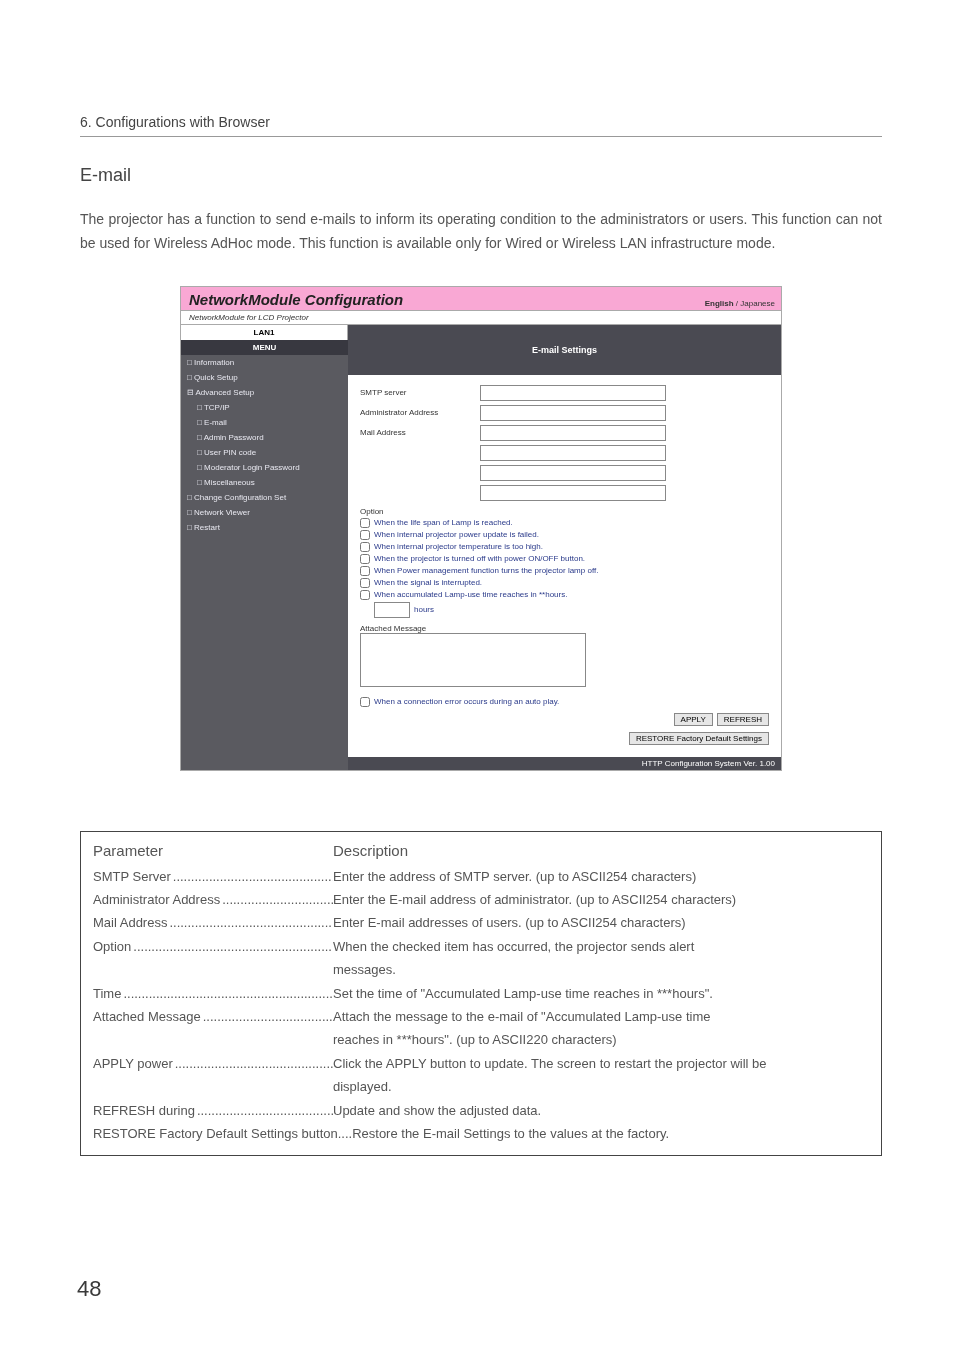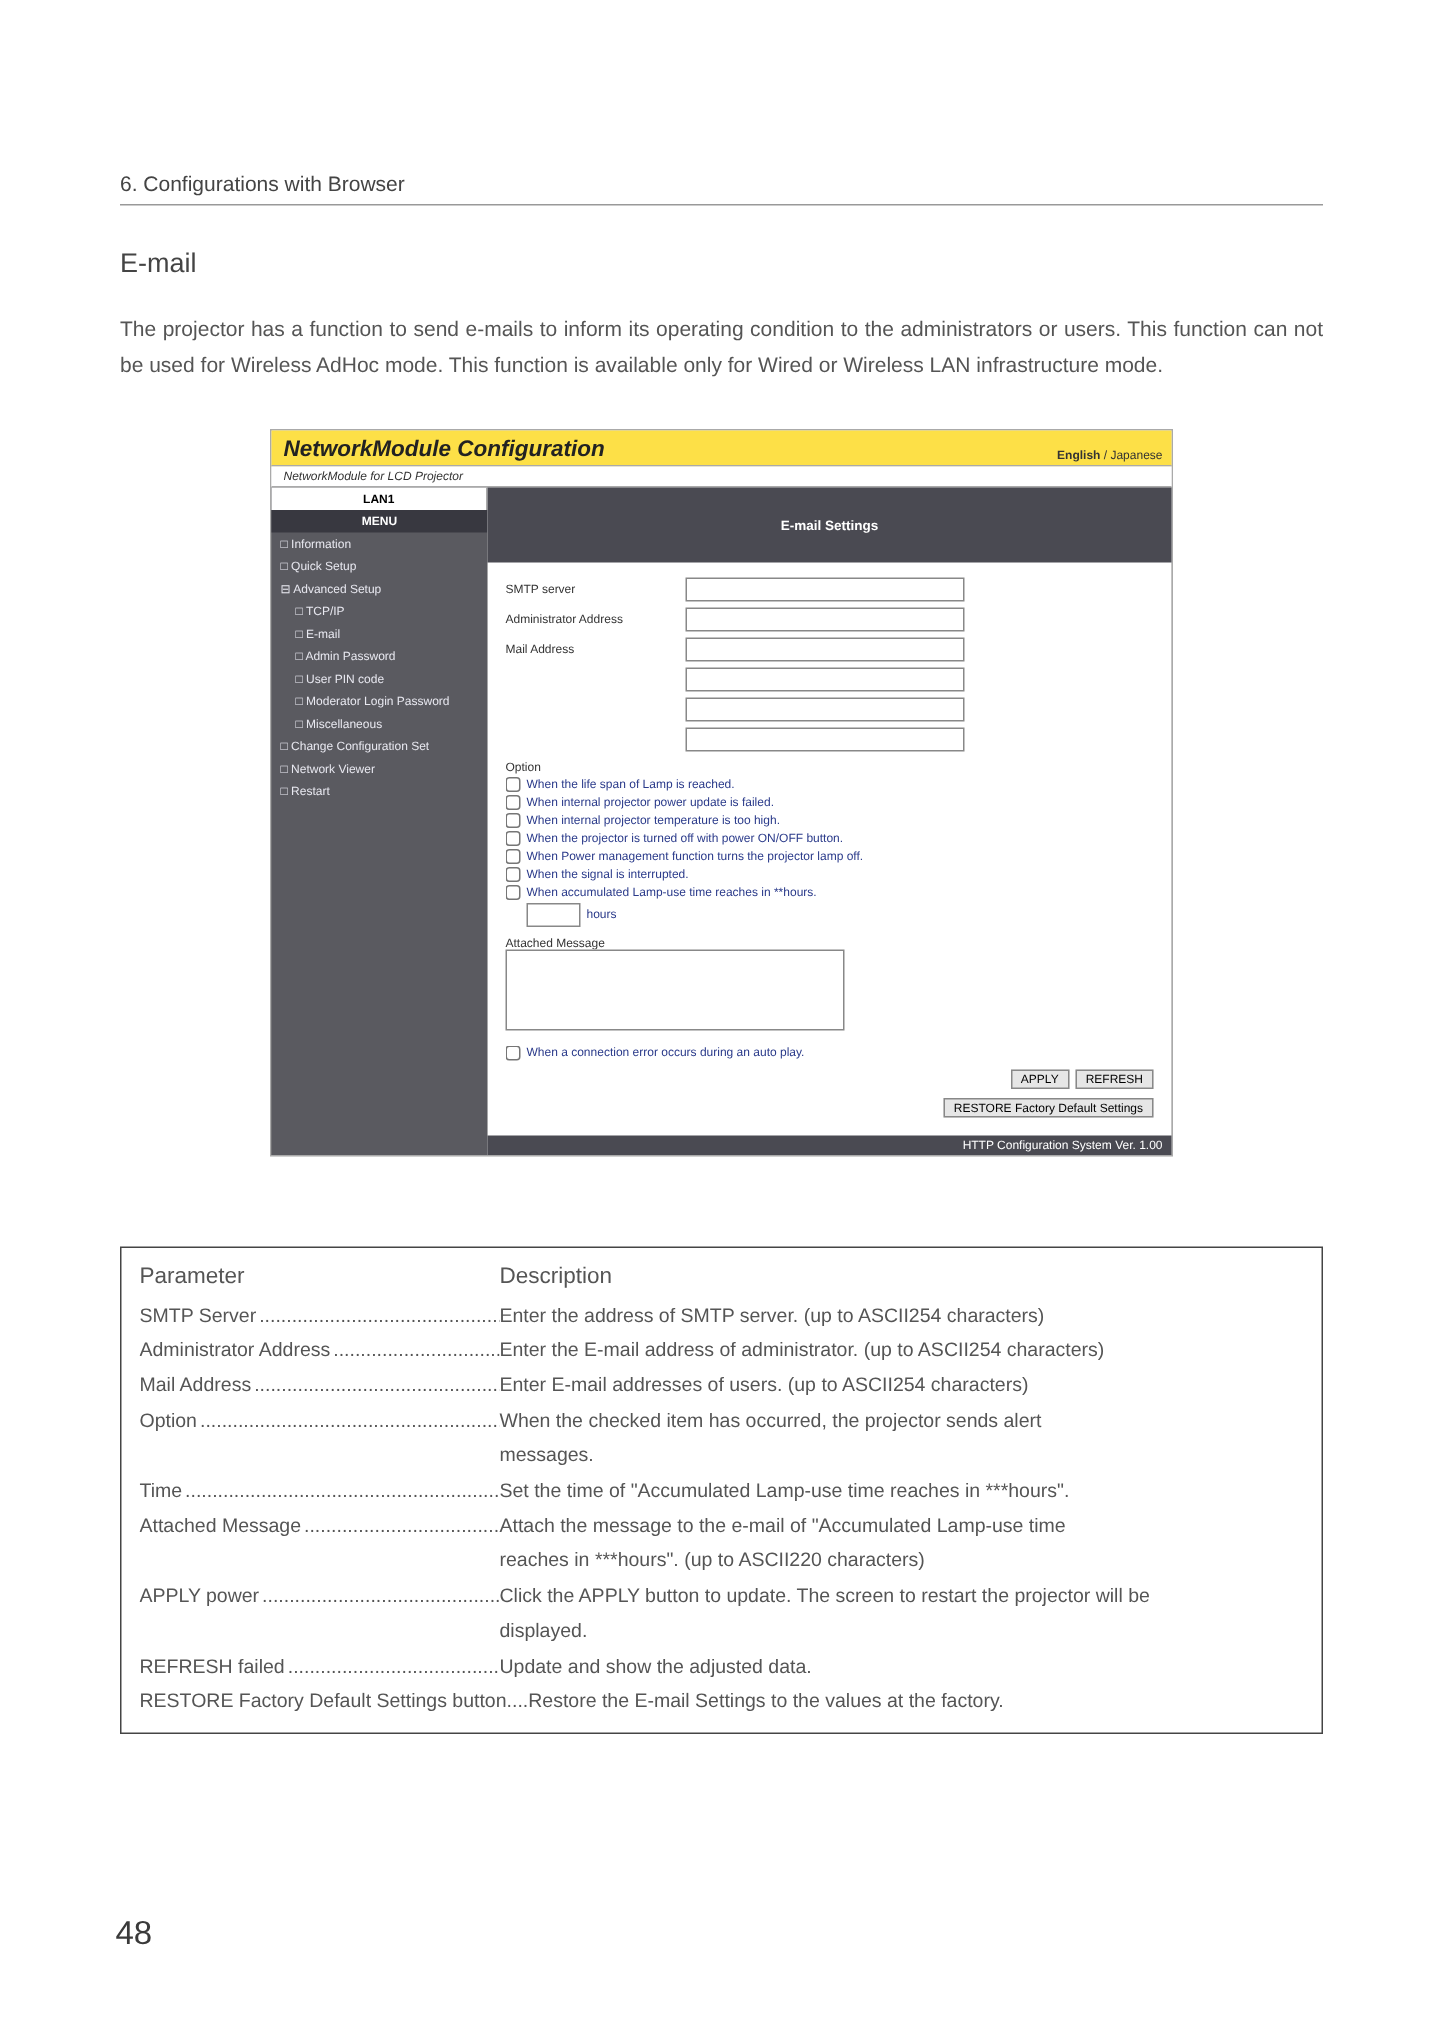--- a/index.html
+++ b/index.html
@@ -44,21 +44,21 @@
     margin: 0 auto 60px auto;
     border: 1px solid #aaa;
     background: #f3f3f3;
     font-size: 9px;
     color: #333;
   }
   .shot-title-bar {
     display: flex;
     justify-content: space-between;
     align-items: flex-end;
-    background: #fde047;
+    background: #f9a8d4;
     padding: 4px 6px 2px 8px;
     border-bottom: 1px solid #aaa;
   }
   .shot-title {
     font-weight: bold;
     font-style: italic;
     font-size: 15px;
     color: #222;
   }
   .lang-links {
@@ -69,21 +69,21 @@
     padding: 2px 8px;
     font-style: italic;
     font-size: 8px;
     border-bottom: 1px solid #aaa;
   }
   .shot-body {
     display: flex;
     background: #444;
   }
   .sidebar {
-    width: 144px;
+    width: 167px;
     background: #5a5a60;
     color: #fff;
     font-size: 8px;
     padding-bottom: 120px;
   }
   .sidebar-tab {
     background: #fff;
     color: #000;
     text-align: center;
     padding: 3px 0;
@@ -398,20 +398,20 @@
       </div>
     <div class="param-row">
         <div class="col-p"><span>APPLY power </span></div>
         <div class="col-d">Click the APPLY button to update. The screen to restart the projector will be</div>
       </div>
     <div class="param-row">
         <div class="col-p" style="visibility:hidden;">.</div>
         <div class="col-d">displayed.</div>
       </div>
     <div class="param-row">
-        <div class="col-p"><span>REFRESH failed </span></div>
+        <div class="col-p"><span>REFRESH during </span></div>
         <div class="col-d">Update and show the adjusted data.</div>
       </div>
     <div style="line-height:1.8;">RESTORE Factory Default Settings button....Restore the E-mail Settings to the values at the factory.</div>
   </div>
 
   <div class="page-num">48</div>
 </div>
 
 </body></html>

